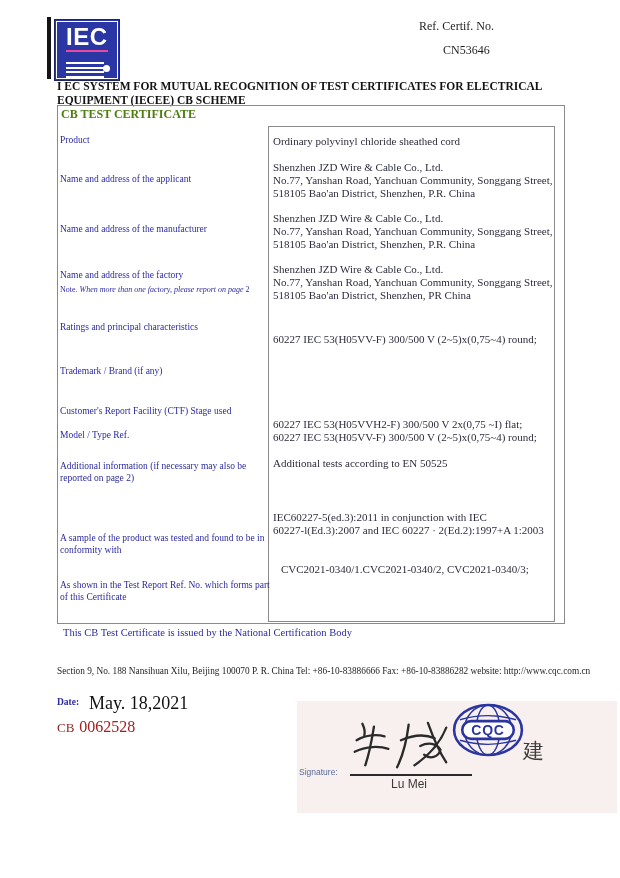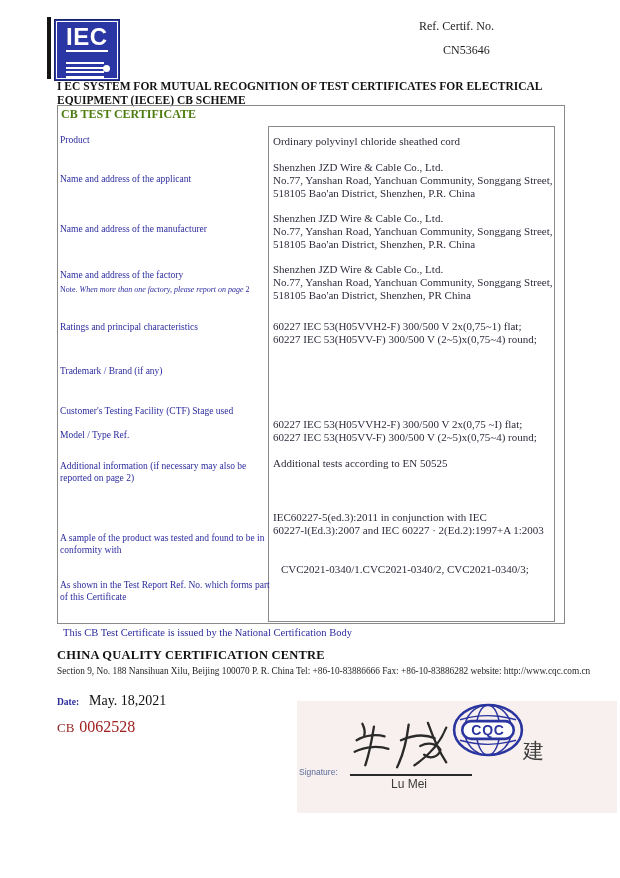--- a/index.html
+++ b/index.html
@@ -6,21 +6,21 @@
   .page{position:relative;width:620px;height:878px;background:#ffffff;overflow:hidden;
         font-family:"Liberation Serif", serif;color:#222;}
 
   
   .spine{position:absolute;left:47px;top:17px;width:4px;height:62px;background:#141414;}
   .iec-logo{position:absolute;left:54px;top:19px;width:64px;height:60px;background:#2936a3;
             border:1px solid #1c2566;}
   .iec-inner{position:absolute;inset:1px;border:1px solid #ffffff;}
   .iec-text{display:inline-block;margin:3px 0 0 9px;font-family:"Liberation Sans",sans-serif;
             font-weight:bold;font-size:24px;line-height:1;color:#ffffff;letter-spacing:.5px;
-            border-bottom:2px solid #ffffff;padding-bottom:1px;}
+            border-bottom:2px solid #ec4899;padding-bottom:1px;}
   .iec-bars{position:absolute;left:9px;top:40px;}
   .iec-bar{width:38px;height:2px;background:#ffffff;margin-bottom:2.5px;}
   .iec-dot{position:absolute;right:7px;bottom:6px;width:7px;height:7px;border-radius:50%;background:#ffffff;}
 
   .ref-label{position:absolute;left:419px;top:19px;font-size:12px;color:#1d1d1d;}
   .ref-number{position:absolute;left:443px;top:43px;font-size:12px;color:#1d1d1d;}
 
   .scheme-title{position:absolute;left:57px;top:79px;width:522px;font-size:11.5px;
                 font-weight:bold;line-height:14px;color:#131313;}
 
@@ -34,21 +34,21 @@
   .lbl.wrap{white-space:normal;width:210px;line-height:11.5px;}
   .note-line{position:absolute;left:60px;font-size:8px;color:#2b2b9e;white-space:nowrap;}
   .note-line .it{font-style:italic;}
   .val{position:absolute;left:273px;width:278px;font-size:11px;color:#2d2d3d;white-space:nowrap;}
 
   
   .issued{position:absolute;left:63px;top:627px;font-size:10.5px;color:#2b2b9e;}
   .ncb-name{position:absolute;left:57px;top:648px;font-size:12.5px;font-weight:bold;color:#111;letter-spacing:.2px;}
   .ncb-addr{position:absolute;left:57px;top:666px;font-size:9.3px;color:#1d1d1d;}
   .date-label{position:absolute;left:57px;top:697px;font-size:9.5px;color:#2b2b9e;font-weight:bold;}
-  .date-value{position:absolute;left:89px;top:693px;font-size:14px;color:#111;}
+  .date-value{position:absolute;left:89px;top:693px;font-size:18px;color:#111;}
   .cb-row{position:absolute;left:57px;top:718px;}
   .cb-prefix{font-size:13px;color:#8f1f1f;}
   .cb-number{font-size:16px;color:#a02020;margin-left:5px;}
 
   .scan-tint{position:absolute;left:297px;top:701px;width:320px;height:112px;background:#f8f0ee;}
   .cqc-logo{position:absolute;left:451px;top:702px;}
   .jian{position:absolute;left:523px;top:741px;font-size:21px;color:#3d3d3d;line-height:1;}
   .sig-svg{position:absolute;left:345px;top:718px;}
   .sig-label{position:absolute;left:299px;top:767px;font-family:"Liberation Sans",sans-serif;
              font-size:8.5px;color:#5a6b9a;}
@@ -86,55 +86,53 @@
 
   <div class="lbl" style="top:135px">Product</div>
   <div class="lbl" style="top:174px">Name and address of the applicant</div>
   <div class="lbl" style="top:224px">Name and address of the manufacturer</div>
   <div class="lbl" style="top:270px">Name and address of the factory</div>
   <div class="note-line" style="top:285px">
     <span>Note.</span><span class="it"> When more than one factory, please report on page </span><span>2</span>
   </div>
   <div class="lbl" style="top:322px">Ratings and principal characteristics</div>
   <div class="lbl" style="top:366px">Trademark / Brand (if any)</div>
-  <div class="lbl" style="top:406px">Customer's Testing Facility (CTF) Stage used</div>
+  <div class="lbl" style="top:406px">Customer's Report Facility (CTF) Stage used</div>
   <div class="lbl" style="top:430px">Model / Type Ref.</div>
   <div class="lbl wrap" style="top:461px">Additional information (if necessary may also be reported on page 2)</div>
   <div class="lbl wrap" style="top:580px">As shown in the Test Report Ref. No. which forms part of this Certificate</div>
   <div class="lbl wrap" style="top:533px">A sample of the product was tested and found to be in conformity with</div>
 
   <div class="val" style="top:135px">Ordinary polyvinyl chloride sheathed cord</div>
 
   <div class="val" style="top:161px">Shenzhen JZD Wire &amp; Cable Co., Ltd.</div>
   <div class="val" style="top:174px">No.77, Yanshan Road, Yanchuan Community, Songgang Street,</div>
   <div class="val" style="top:187px">518105 Bao'an District, Shenzhen, P.R. China</div>
 
   <div class="val" style="top:212px">Shenzhen JZD Wire &amp; Cable Co., Ltd.</div>
   <div class="val" style="top:225px">No.77, Yanshan Road, Yanchuan Community, Songgang Street,</div>
   <div class="val" style="top:238px">518105 Bao'an District, Shenzhen, P.R. China</div>
 
   <div class="val" style="top:263px">Shenzhen JZD Wire &amp; Cable Co., Ltd.</div>
   <div class="val" style="top:276px">No.77, Yanshan Road, Yanchuan Community, Songgang Street,</div>
   <div class="val" style="top:289px">518105 Bao'an District, Shenzhen, PR China</div>
 
-  <div class="val" style="top:320px">60227 IEC 53(H05VVH2-F) 300/500 V 2x(0,75~1) flat;</div>
   <div class="val" style="top:333px">60227 IEC 53(H05VV-F) 300/500 V (2~5)x(0,75~4) round;</div>
 
   <div class="val" style="top:418px">60227 IEC 53(H05VVH2-F) 300/500 V 2x(0,75 ~I) flat;</div>
   <div class="val" style="top:431px">60227 IEC 53(H05VV-F) 300/500 V (2~5)x(0,75~4) round;</div>
 
   <div class="val" style="top:457px">Additional tests according to EN 50525</div>
 
   <div class="val" style="top:511px">IEC60227-5(ed.3):2011 in conjunction with IEC</div>
   <div class="val" style="top:524px">60227-l(Ed.3):2007 and IEC 60227 · 2(Ed.2):1997+A 1:2003</div>
 
   <div class="val" style="top:563px;left:281px">CVC2021-0340/1.CVC2021-0340/2, CVC2021-0340/3;</div>
 
   <div class="issued">This CB Test Certificate is issued by the National Certification Body</div>
-  <div class="ncb-name">CHINA QUALITY CERTIFICATION CENTRE</div>
   <div class="ncb-addr">Section 9, No. 188 Nansihuan Xilu, Beijing 100070 P. R. China Tel: +86-10-83886666 Fax: +86-10-83886282 website: http://www.cqc.com.cn</div>
 
   <div class="date-label">Date:</div>
   <div class="date-value">May. 18,2021</div>
 
   <div class="cb-row">
     <span class="cb-prefix">CB</span><span class="cb-number">0062528</span>
   </div>
 
   <div class="scan-tint"></div>

